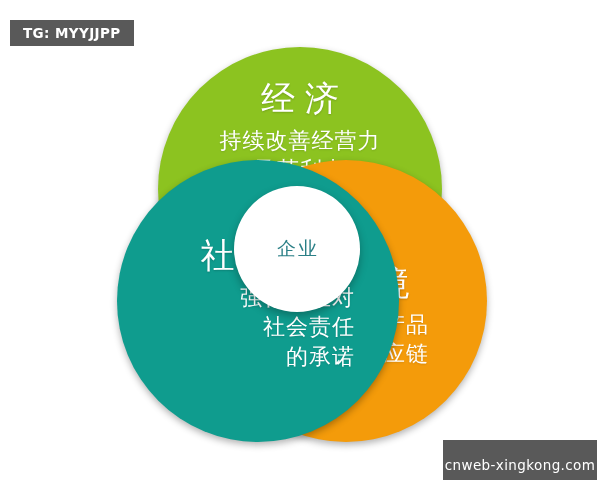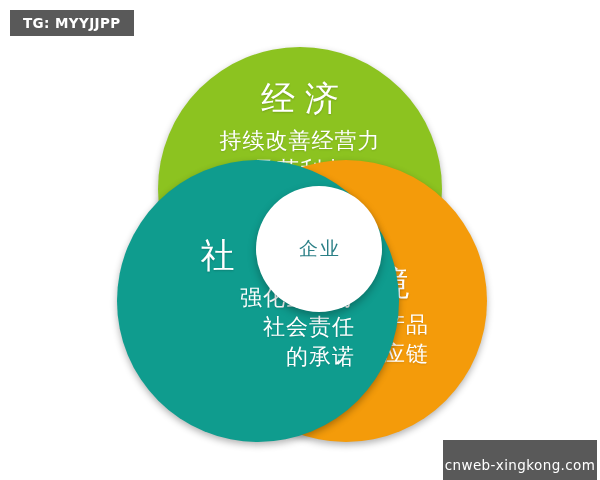--- a/index.html
+++ b/index.html
@@ -66,21 +66,21 @@
     top: 160px;
     width: 282px;
     height: 282px;
     background: #0f9c8e;
     z-index: 3;
     box-shadow: 0 3px 7px rgba(0,0,0,0.30);
   }
 
   
   .circle-core {
-    left: 256px;
+    left: 234px;
     top: 186px;
     width: 126px;
     height: 126px;
     background: #ffffff;
     z-index: 4;
     box-shadow: 0 4px 9px rgba(0,0,0,0.28);
     display: flex;
     flex-direction: row;
     align-items: center;
     justify-content: center;
@@ -152,21 +152,21 @@
     color: #ffffff;
     display: flex;
     align-items: center;
     justify-content: center;
     font-size: 13px;
     letter-spacing: 0.4px;
     z-index: 20;
   }
   .chip-tg {
     left: 10px;
-    top: 10px;
+    top: 20px;
     height: 26px;
     padding: 0 13px;
     font-weight: bold;
     font-size: 13.5px;
   }
   .chip-watermark {
     left: 443px;
     top: 440px;
     width: 154px;
     height: 49px;

